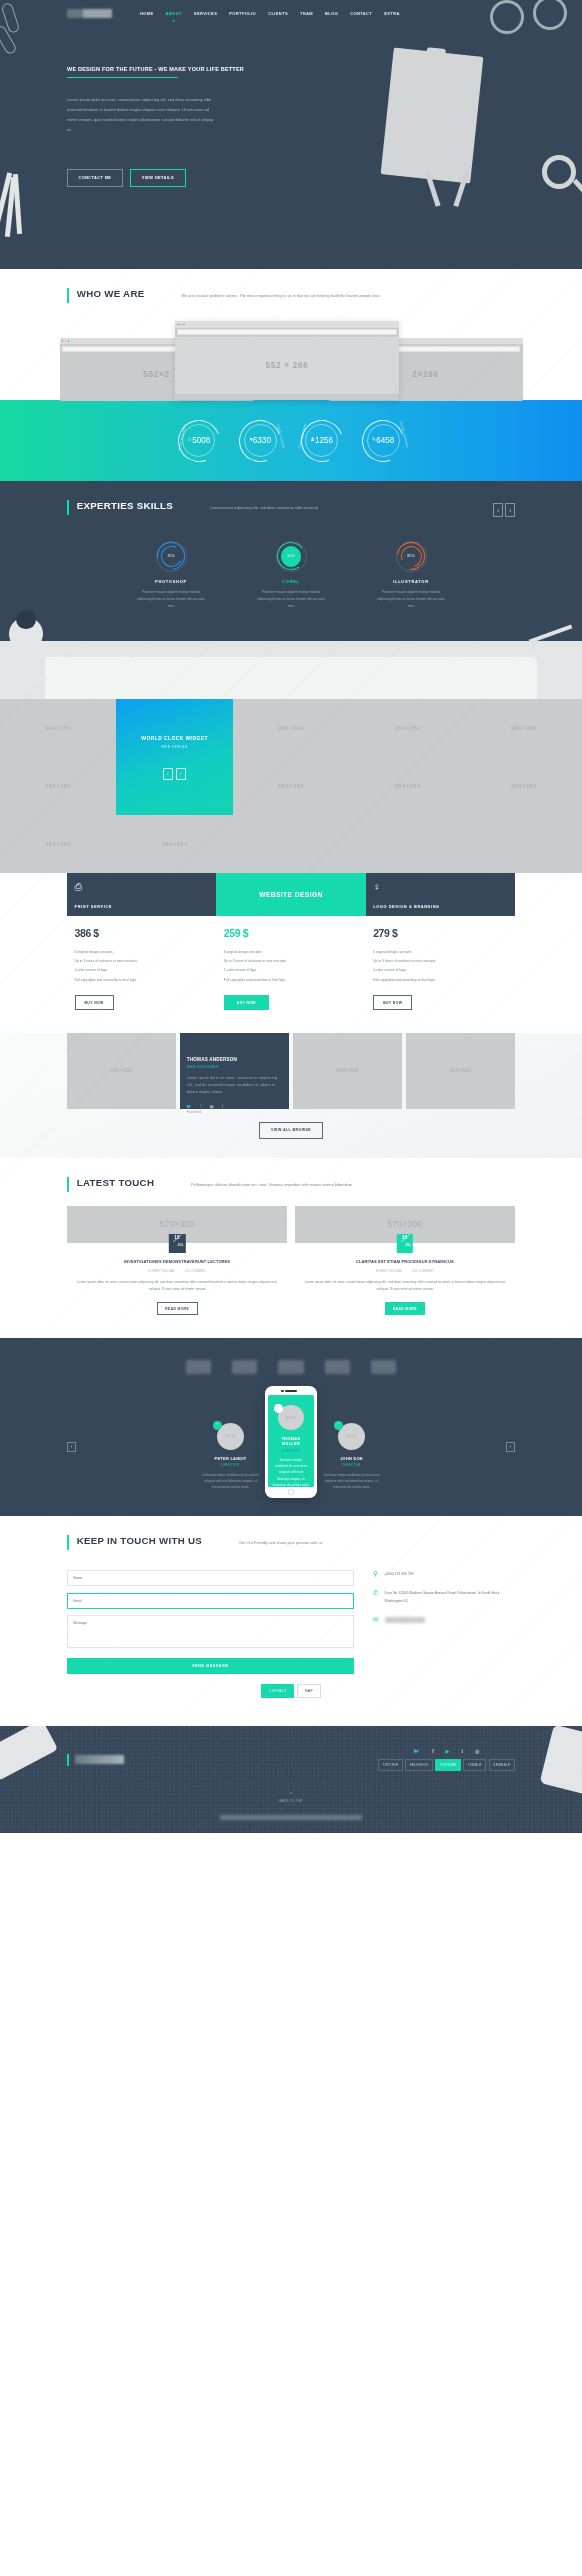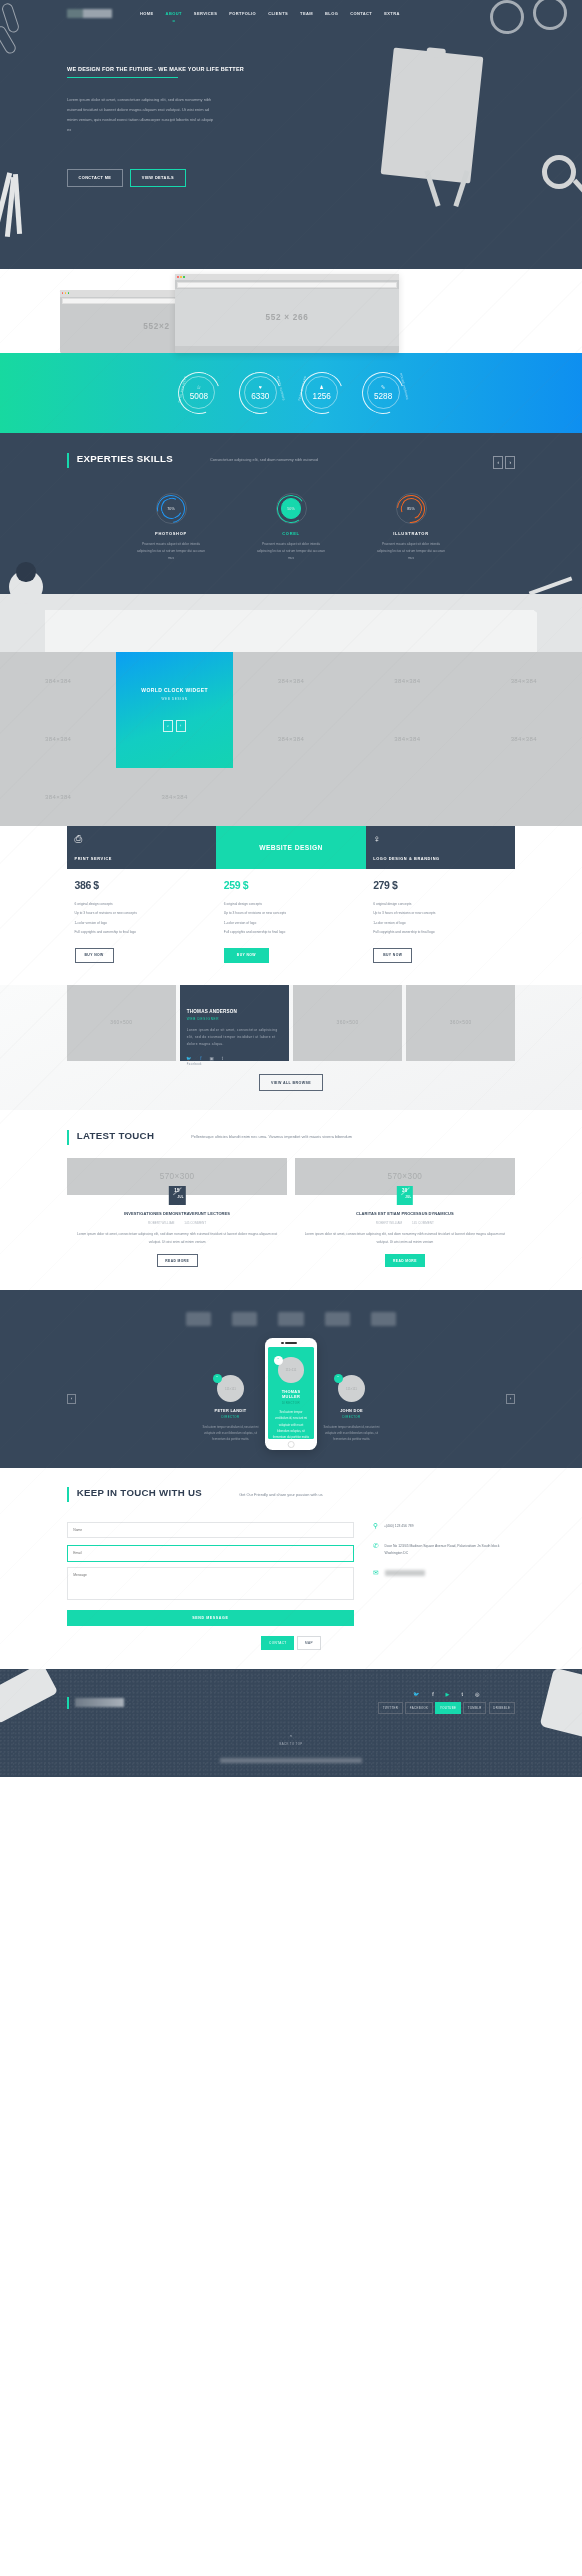--- a/index.html
+++ b/index.html
@@ -58,21 +58,21 @@
   .bw .bar { height:6.7px; background:#ddd; display:flex; align-items:center; padding:0 2.2px; gap:1.5px;}
   .bw .dot { width:1.5px;height:1.5px;border-radius:50%;}
   .bw .addr { height:6px; background:#f4f4f4; margin:1.5px 2.2px; border:0.4px solid #e0e0e0;}
   .bw .body { display:flex;align-items:center;justify-content:center;color:#a6a8a9;font-size:8.2px;letter-spacing:0.7px;font-weight:bold;}
   #bw-left { left:-7.5px; top:16.4px; width:194px; height:63px;}
   #bw-right { right:-7.5px; top:16.4px; width:194px; height:63px;}
   #bw-center { left:108px; top:0px; width:224px; height:79px; box-shadow:0 1.5px 7.5px rgba(0,0,0,.12); z-index:3;}
 
   
   .counters { background:linear-gradient(90deg,#17d9a0 0%, #1bb6e0 55%, #0e8ff0 100%); padding:19.4px 0; display:flex; justify-content:center; gap:19.4px;}
-  .counter { width:42px; height:42px; position:relative; display:flex; flex-direction:column; align-items:center; justify-content:center;}
+  .counter { width:42px; height:42px; position:relative; display:flex; flex-direction:row; align-items:center; justify-content:center;}
   .ring-out { position:absolute; inset:0; border-radius:50%; border:0.7px solid rgba(255,255,255,.85); border-right-color:transparent; transform:rotate(25deg);}
   .ring-in { position:absolute; inset:4.5px; border-radius:50%; border:0.7px solid rgba(255,255,255,.45);}
   .counter .ico { font-size:5.2px; color:#fff; line-height:1; margin-bottom:1.5px; z-index:2;}
   .counter .num { font-size:8.2px; color:#fff; z-index:2;}
   .counter .lbl { position:absolute; font-size:2.7px; color:rgba(255,255,255,.75); letter-spacing:0.3px; white-space:nowrap; transform-origin:center;}
 
   
   .skills { background:#37475a; position:relative; overflow:hidden; padding-bottom:0;}
   .arrows { position:absolute; right:0; top:22.4px; display:flex; gap:2.2px;}
   .arw { width:9.7px;height:13.4px;border:0.7px solid #8b94a1;color:#fff;font-size:4.5px;display:flex;align-items:center;justify-content:center;cursor:pointer;}
@@ -169,21 +169,21 @@
   .phone .screen{background:#16d9ad;height:100%;border-radius:1.5px;padding:7.5px 4.5px;text-align:center;}
   .phone .screen .av{width:25.4px;height:25.4px;border-radius:50%;background:#cfd1d2;margin:3px auto 0;display:flex;align-items:center;justify-content:center;color:#a9acad;font-size:3px;position:relative;}
   .phone .screen .av .q{position:absolute;left:-4.5px;top:-1.5px;width:9px;height:9px;border-radius:50%;background:#fff;color:#16d9ad;font-size:4.5px;display:flex;align-items:center;justify-content:center;}
   .phone .screen .nm{font-size:3.9px;font-weight:bold;color:#fff;letter-spacing:0.3px;margin-top:6px;}
   .phone .screen .ro{font-size:2.8px;color:#0e9e7d;letter-spacing:0.4px;margin-top:2.2px;}
   .phone .screen .tx{font-size:2.8px;color:#e8fbf5;line-height:2.2;margin-top:4.5px;}
   .phone .home{position:absolute;bottom:2.2px;left:50%;transform:translateX(-50%);width:6.7px;height:6.7px;border:0.7px solid #ddd;border-radius:50%;}
   .t-nav{position:absolute;top:50%;width:9px;height:10.5px;border:0.7px solid #7d8794;color:#fff;font-size:3.7px;display:flex;align-items:center;justify-content:center;cursor:pointer;}
 
   
-  .contact { background:#fff; padding-bottom:1px;}
+  .contact { background:#fff; padding-bottom:10px;}
   .contact-wrap { display:flex; gap:19.4px; padding-top:4.5px; }
   .cform { flex:1; }
   .cform input, .cform textarea { width:100%; border:0.7px solid #e3e5e7; font-size:3.4px; color:#b7bcc3; padding:5.2px 5.2px; font-family:inherit; outline:none;}
   .cform input { margin-bottom:5.2px; }
   .cform input.focus { border-color:#16d9ad; color:#37475a;}
   .cform textarea { height:33px; resize:none; margin-bottom:5.2px;}
   .btn-send { width:100%; background:#16d9ad; border:none; color:#fff; font-size:3.6px; font-weight:bold; letter-spacing:0.6px; padding:6px 0; cursor:pointer;}
   .cinfo { width:142px; padding-top:3px;}
   .cinfo .row { display:flex; gap:6px; align-items:flex-start; margin-bottom:12px;}
   .cinfo .ic { color:#16d9ad; font-size:6.7px; line-height:1; }
@@ -266,29 +266,43 @@
       <p>Lorem ipsum dolor sit amet, consectetuer adipiscing elit, sed diam nonummy nibh euismod tincidunt ut laoreet dolore magna aliquam erat volutpat. Ut wisi enim ad minim veniam, quis nostrud exerci tation ullamcorper suscipit lobortis nisl ut aliquip ex</p>
       <div class="hero-btns">
         <button class="btn-ghost">CONCTACT ME</button>
         <button class="btn-ghost teal">VIEW DETAILS</button>
       </div>
     </div>
   </section>
 
   <section class="who">
     <div class="container">
+      <div class="sec-head">
+        <div class="bar"></div>
+        <h2>WHO WE ARE</h2>
+        <div class="sub">We are creative problem solvers. The most important thing to us is that we are helping build the brands people love.</div>
+      </div>
       <div class="browsers">
         <div class="bw" id="bw-left">
           <div class="bar">
               <span class="dot" style="background:#ff5f57"></span>
               <span class="dot" style="background:#ffbd2e"></span>
               <span class="dot" style="background:#28c840"></span>
             </div>
           <div class="addr"></div>
           <div class="body" style="height:42px;">552×2</div>
+        </div>
+        <div class="bw" id="bw-right">
+          <div class="bar">
+              <span class="dot" style="background:#ff5f57"></span>
+              <span class="dot" style="background:#ffbd2e"></span>
+              <span class="dot" style="background:#28c840"></span>
+            </div>
+          <div class="addr"></div>
+          <div class="body" style="height:42px;">2×266</div>
         </div>
         <div class="bw" id="bw-center">
           <div class="bar">
               <span class="dot" style="background:#ff5f57"></span>
               <span class="dot" style="background:#ffbd2e"></span>
               <span class="dot" style="background:#28c840"></span>
             </div>
           <div class="addr"></div>
           <div class="body" style="height:57px;background:#d6d8d9;">552 × 266</div>
         </div>
@@ -315,21 +329,21 @@
       <div class="ring-out"></div>
         <div class="ring-in"></div>
       <div class="ico">♟</div>
       <div class="num">1256</div>
       <div class="lbl" style="left:-10.5px;top:15px;transform:rotate(-76deg);">TEAM MEMBERS</div>
     </div>
     <div class="counter">
       <div class="ring-out"></div>
         <div class="ring-in"></div>
       <div class="ico">✎</div>
-      <div class="num">5288</div>
+      <div class="num">6458</div>
       <div class="lbl" style="right:-13.4px;top:13.4px;transform:rotate(76deg);">HOURS WORKING</div>
     </div>
   </section>
 
   <section class="skills">
     <div class="skill-deco">
       <div class="desk"></div>
         <div class="desk2"></div>
       <div class="ball"></div>
         <div class="mouse"></div>

